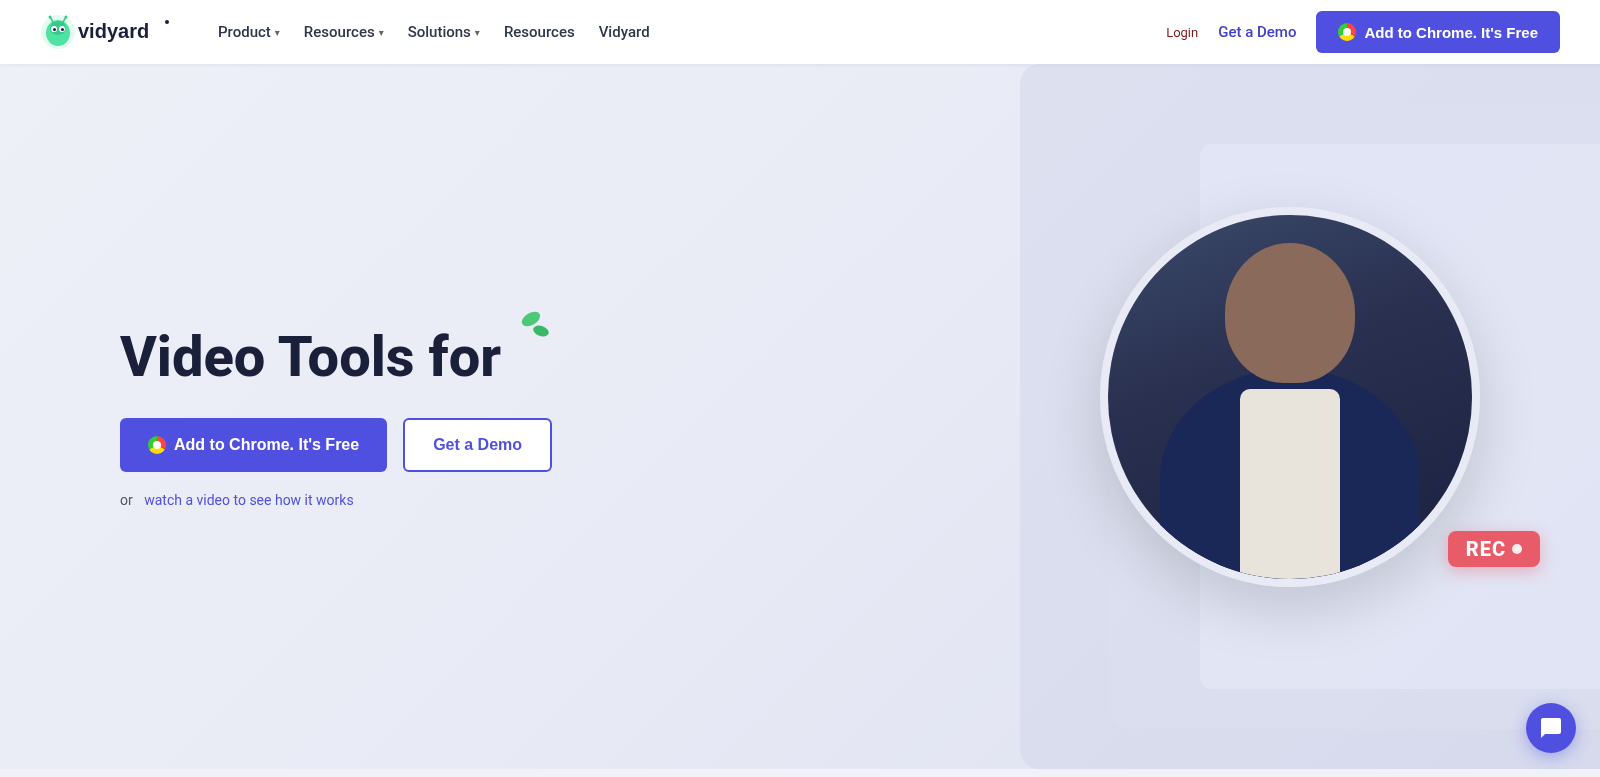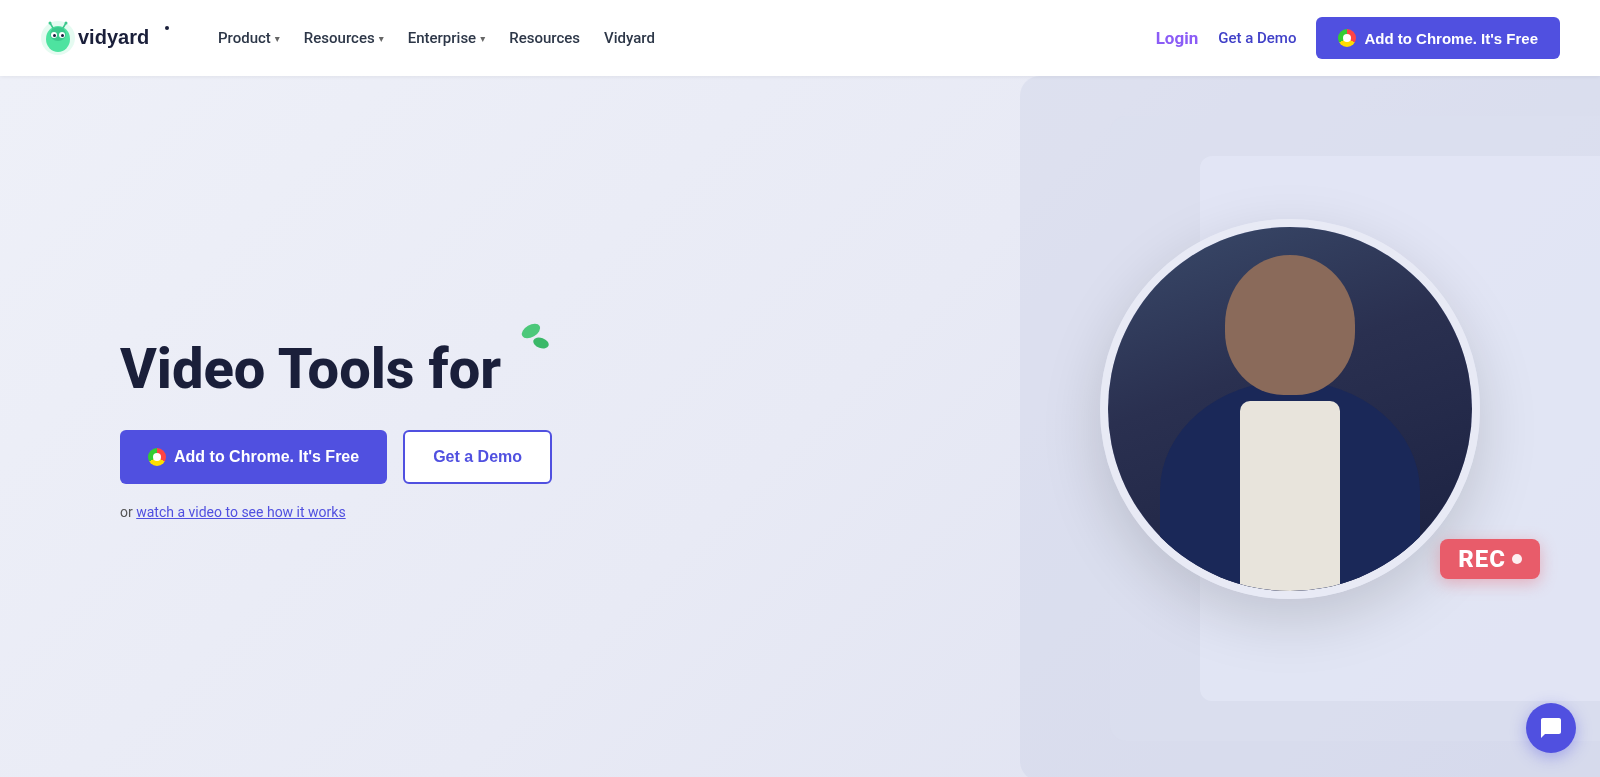--- a/index.html
+++ b/index.html
@@ -9,21 +9,21 @@
       min-height: 777px;
       overflow: hidden;
     }
 
     
     nav {
       background: #fff;
       display: flex;
       align-items: center;
       padding: 0 40px;
-      height: 76px;
+      height: 64px;
       position: relative;
       z-index: 10;
       box-shadow: 0 1px 4px rgba(0,0,0,0.06);
     }
     .nav-logo {
       display: flex;
       align-items: center;
       margin-right: 36px;
       text-decoration: none;
     }
@@ -47,23 +47,23 @@
     .nav-chevron {
       font-size: 10px;
       color: #666;
     }
     .nav-right {
       display: flex;
       align-items: center;
       gap: 20px;
     }
     .nav-login {
-      color: #8b5cf6;
-      font-size: 17px;
-      font-weight: 700;
+      color: #7f1d1d;
+      font-size: 13px;
+      font-weight: 400;
       text-decoration: none;
       cursor: pointer;
     }
     .nav-demo {
       color: #4040c8;
       font-size: 15px;
       font-weight: 500;
       text-decoration: none;
       cursor: pointer;
     }
@@ -151,22 +151,22 @@
       font-size: 16px;
       font-weight: 600;
       cursor: pointer;
     }
     .hero-watch {
       font-size: 14px;
       color: #555;
     }
     .hero-watch a {
       color: #5050e0;
-      text-decoration: underline;
-      cursor: pointer;
+      cursor: pointer;
+      margin-left: 8px;
     }
 
     
     .hero-right {
       position: absolute;
       right: 80px;
       top: 50%;
       transform: translateY(-50%);
       width: 420px;
       height: 420px;
@@ -224,21 +224,21 @@
       background: #e8e4dc;
       border-radius: 10px 10px 0 0;
     }
 
     .rec-badge {
       position: absolute;
       bottom: 60px;
       right: -20px;
       background: #e85c6a;
       color: #fff;
-      font-size: 24px;
+      font-size: 20px;
       font-weight: 800;
       padding: 6px 18px;
       border-radius: 8px;
       display: flex;
       align-items: center;
       gap: 6px;
       letter-spacing: 1px;
       box-shadow: 0 4px 16px rgba(232,92,106,0.4);
       z-index: 4;
       margin-left: 12px;
@@ -367,21 +367,21 @@
 
     <a class="nav-link">
       <span>Product</span>
       <span class="nav-chevron">▾</span>
     </a>
     <a class="nav-link">
       <span>Resources</span>
       <span class="nav-chevron">▾</span>
     </a>
     <a class="nav-link">
-      <span>Enterprise</span>
+      <span>Solutions</span>
       <span class="nav-chevron">▾</span>
     </a>
     <a class="nav-link">
       <span>Resources</span>
     </a>
     <a class="nav-link">
       <span>Vidyard</span>
     </a>
   </div>
 

